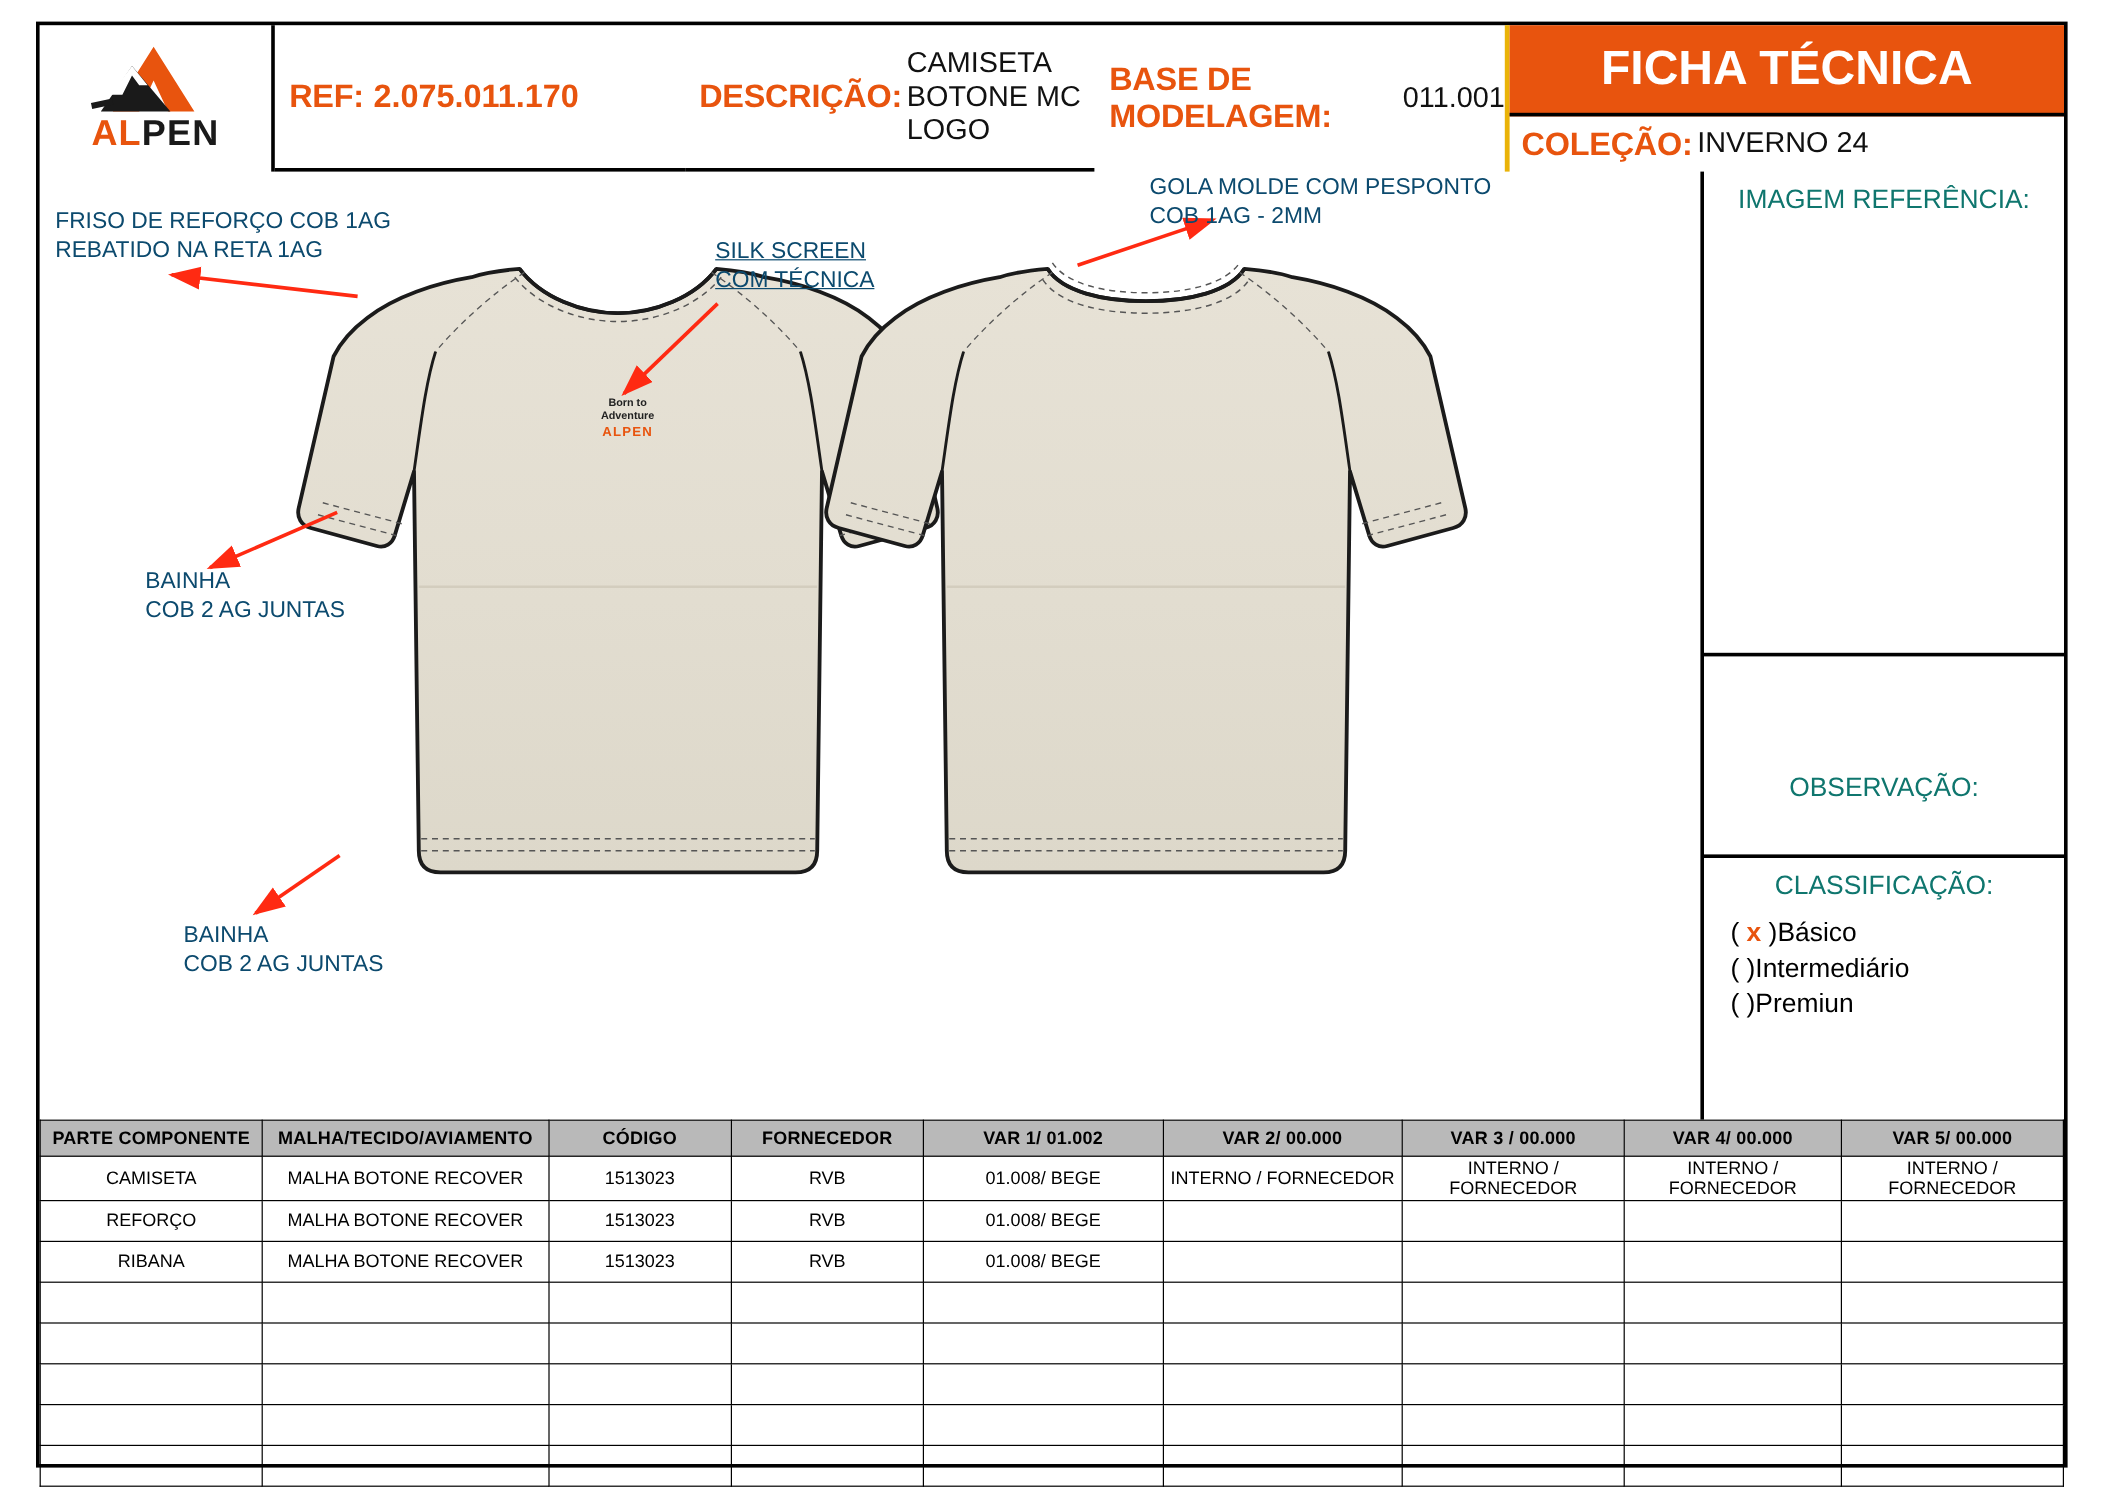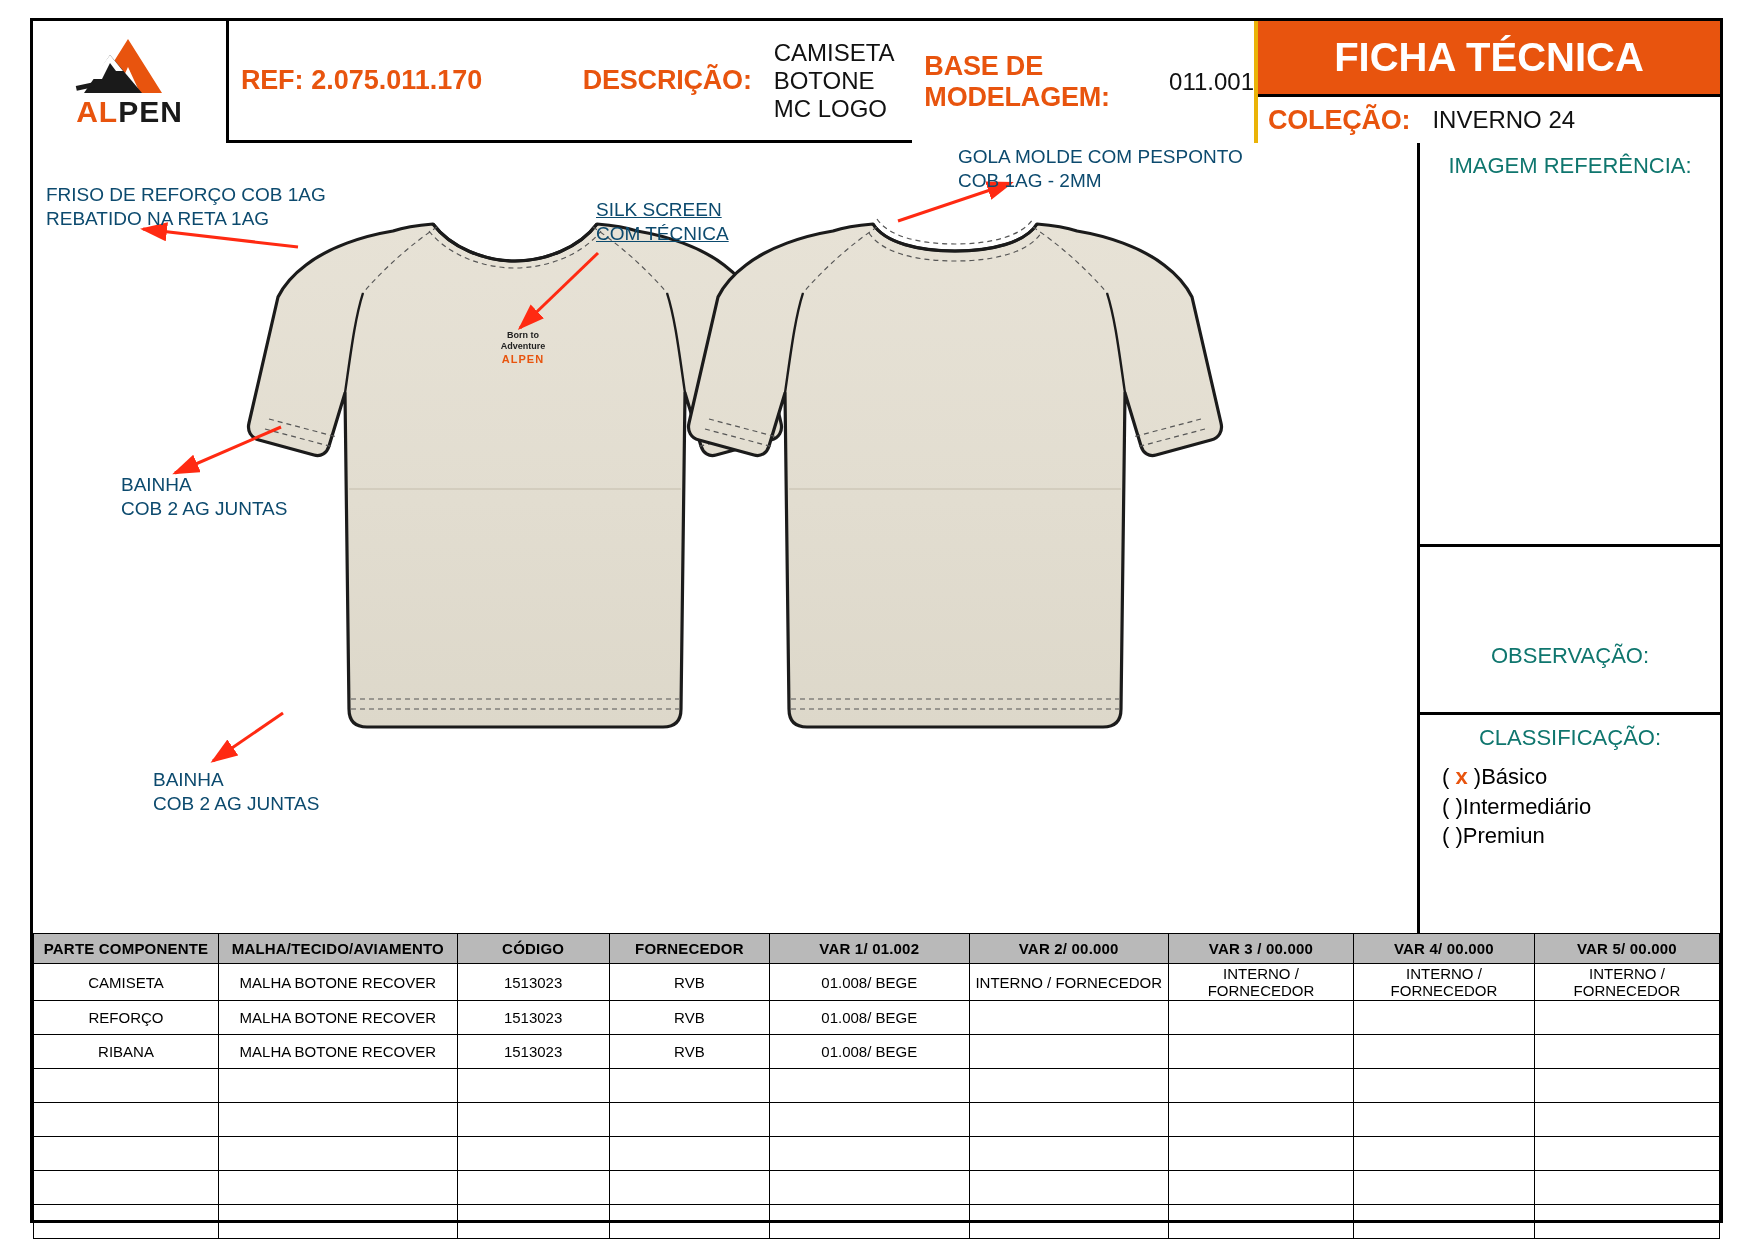--- a/index.html
+++ b/index.html
@@ -80,21 +80,21 @@
   .title-row:last-child { border-bottom: none; }
   .lbl-orange {
     color: #e8540e;
     font-weight: bold;
     font-size: 27px;
     letter-spacing: -0.2px;
   }
   .val-black {
     color: #111;
     font-size: 24px;
-    margin-left: 22px;
+    margin-left: 4px;
   }
   .val-bold-orange {
     color: #e8540e;
     font-weight: bold;
     font-size: 27px;
     margin-left: 8px;
   }
 
   .right-head {
     width: 462px;
@@ -166,21 +166,21 @@
   .tees { position: absolute; left: 0; top: 0; width: 1387px; height: 790px; }
 
   
   .callout {
     position: absolute;
     font-size: 19px;
     color: #0c4a6e;
     line-height: 1.25;
     white-space: pre-line;
   }
-  .c-friso { left: 13px; top: 40px; }
+  .c-friso { left: 13px; top: 30px; }
   .c-silk  { left: 563px; top: 55px; text-align: left; text-decoration: underline;}
   .c-gola  { left: 925px; top: 2px; }
   .c-bainha1 { left: 88px; top: 330px; }
   .c-bainha2 { left: 120px; top: 625px; }
 
   
   .table-wrap {
     position: absolute;
     left: 33px;
     top: 933px;

